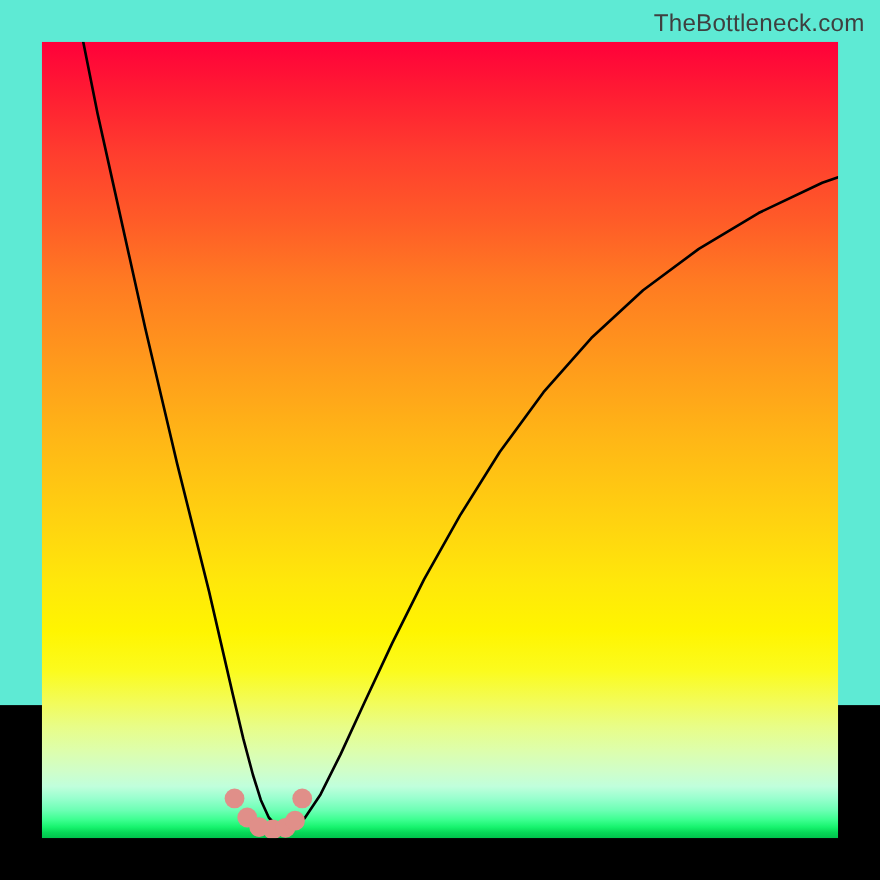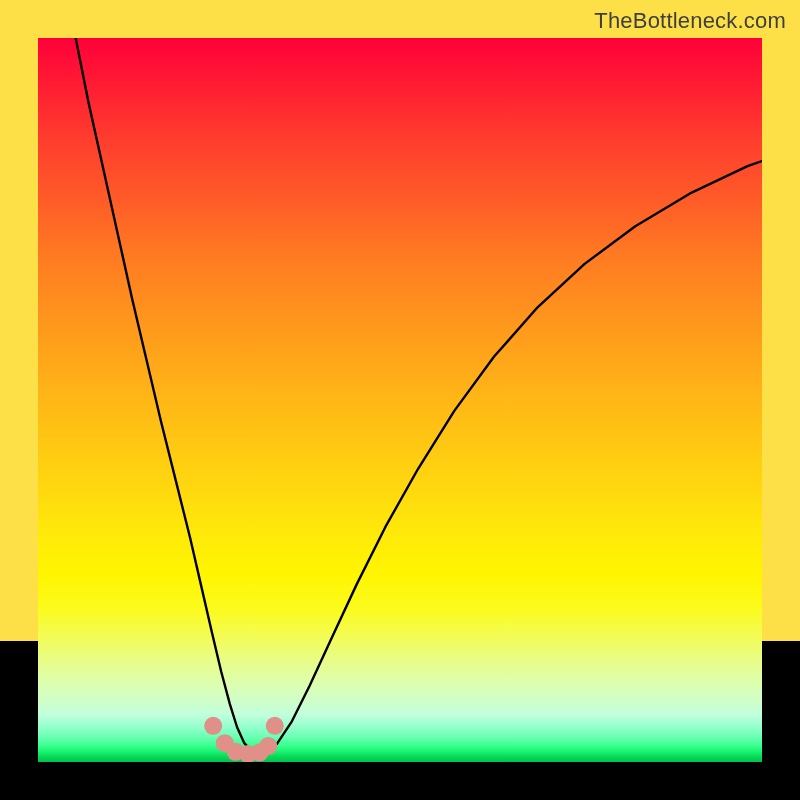--- a/index.html
+++ b/index.html
@@ -10,21 +10,21 @@
     background: #000;
     font-family: Arial, Helvetica, sans-serif;
     overflow: hidden;
   }
   .frame {
     position: absolute;
     top: 0;
     left: 0;
     width: 800px;
     height: 641px;
-    background: #fde047;
+    background: #5eead4;
   }
   .plot-area {
     position: absolute;
     top: 38px;
     left: 38px;
     width: 724px;
     height: 724px;
     overflow: hidden;
   }
   .gradient-bg {

